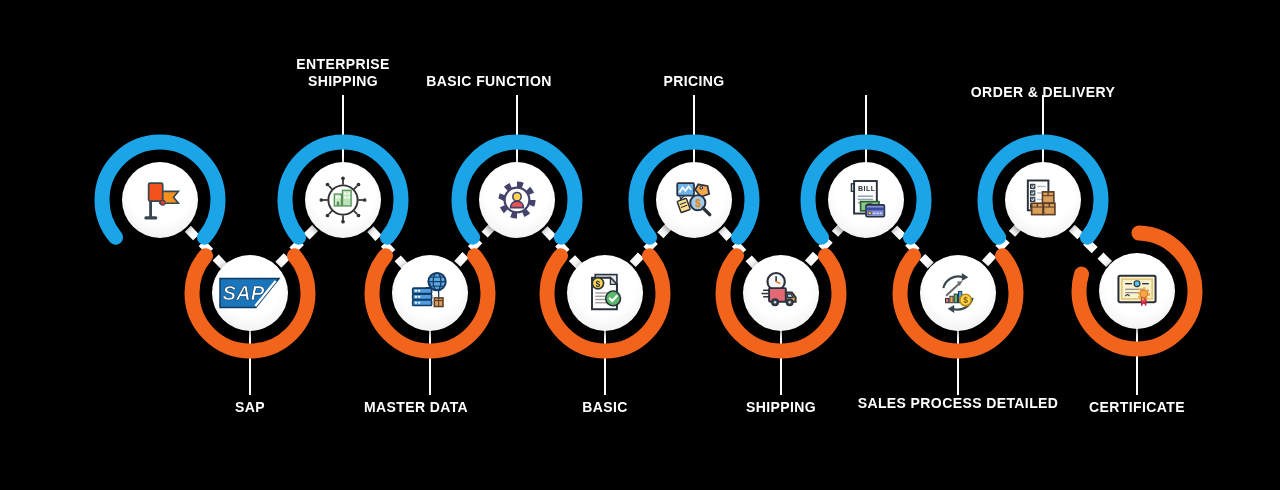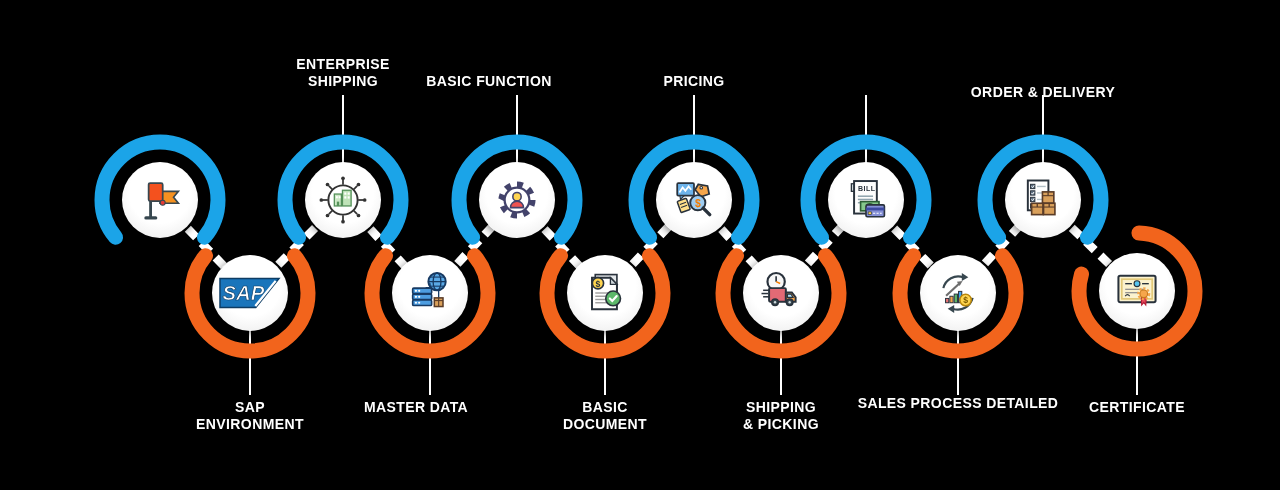--- a/index.html
+++ b/index.html
@@ -301,32 +301,29 @@
   </div>
   <div class="lbl" style="left:694px;top:73px;">
     <span>PRICING</span>
   </div>
   <div class="lbl" style="left:1043px;top:84px;">
     <span>ORDER &amp; DELIVERY</span>
   </div>
 
   <div class="lbl" style="left:250px;top:399px;">
     <span>SAP</span>
-    <span>ENVIRONMENT</span>
   </div>
   <div class="lbl" style="left:416px;top:399px;">
     <span>MASTER DATA</span>
   </div>
   <div class="lbl" style="left:605px;top:399px;">
     <span>BASIC</span>
-    <span>DOCUMENT</span>
   </div>
   <div class="lbl" style="left:781px;top:399px;">
     <span>SHIPPING</span>
-    <span>&amp; PICKING</span>
   </div>
   <div class="lbl" style="left:958px;top:395px;">
     <span>SALES PROCESS DETAILED</span>
   </div>
   <div class="lbl" style="left:1137px;top:399px;">
     <span>CERTIFICATE</span>
   </div>
 
 </div>
 

